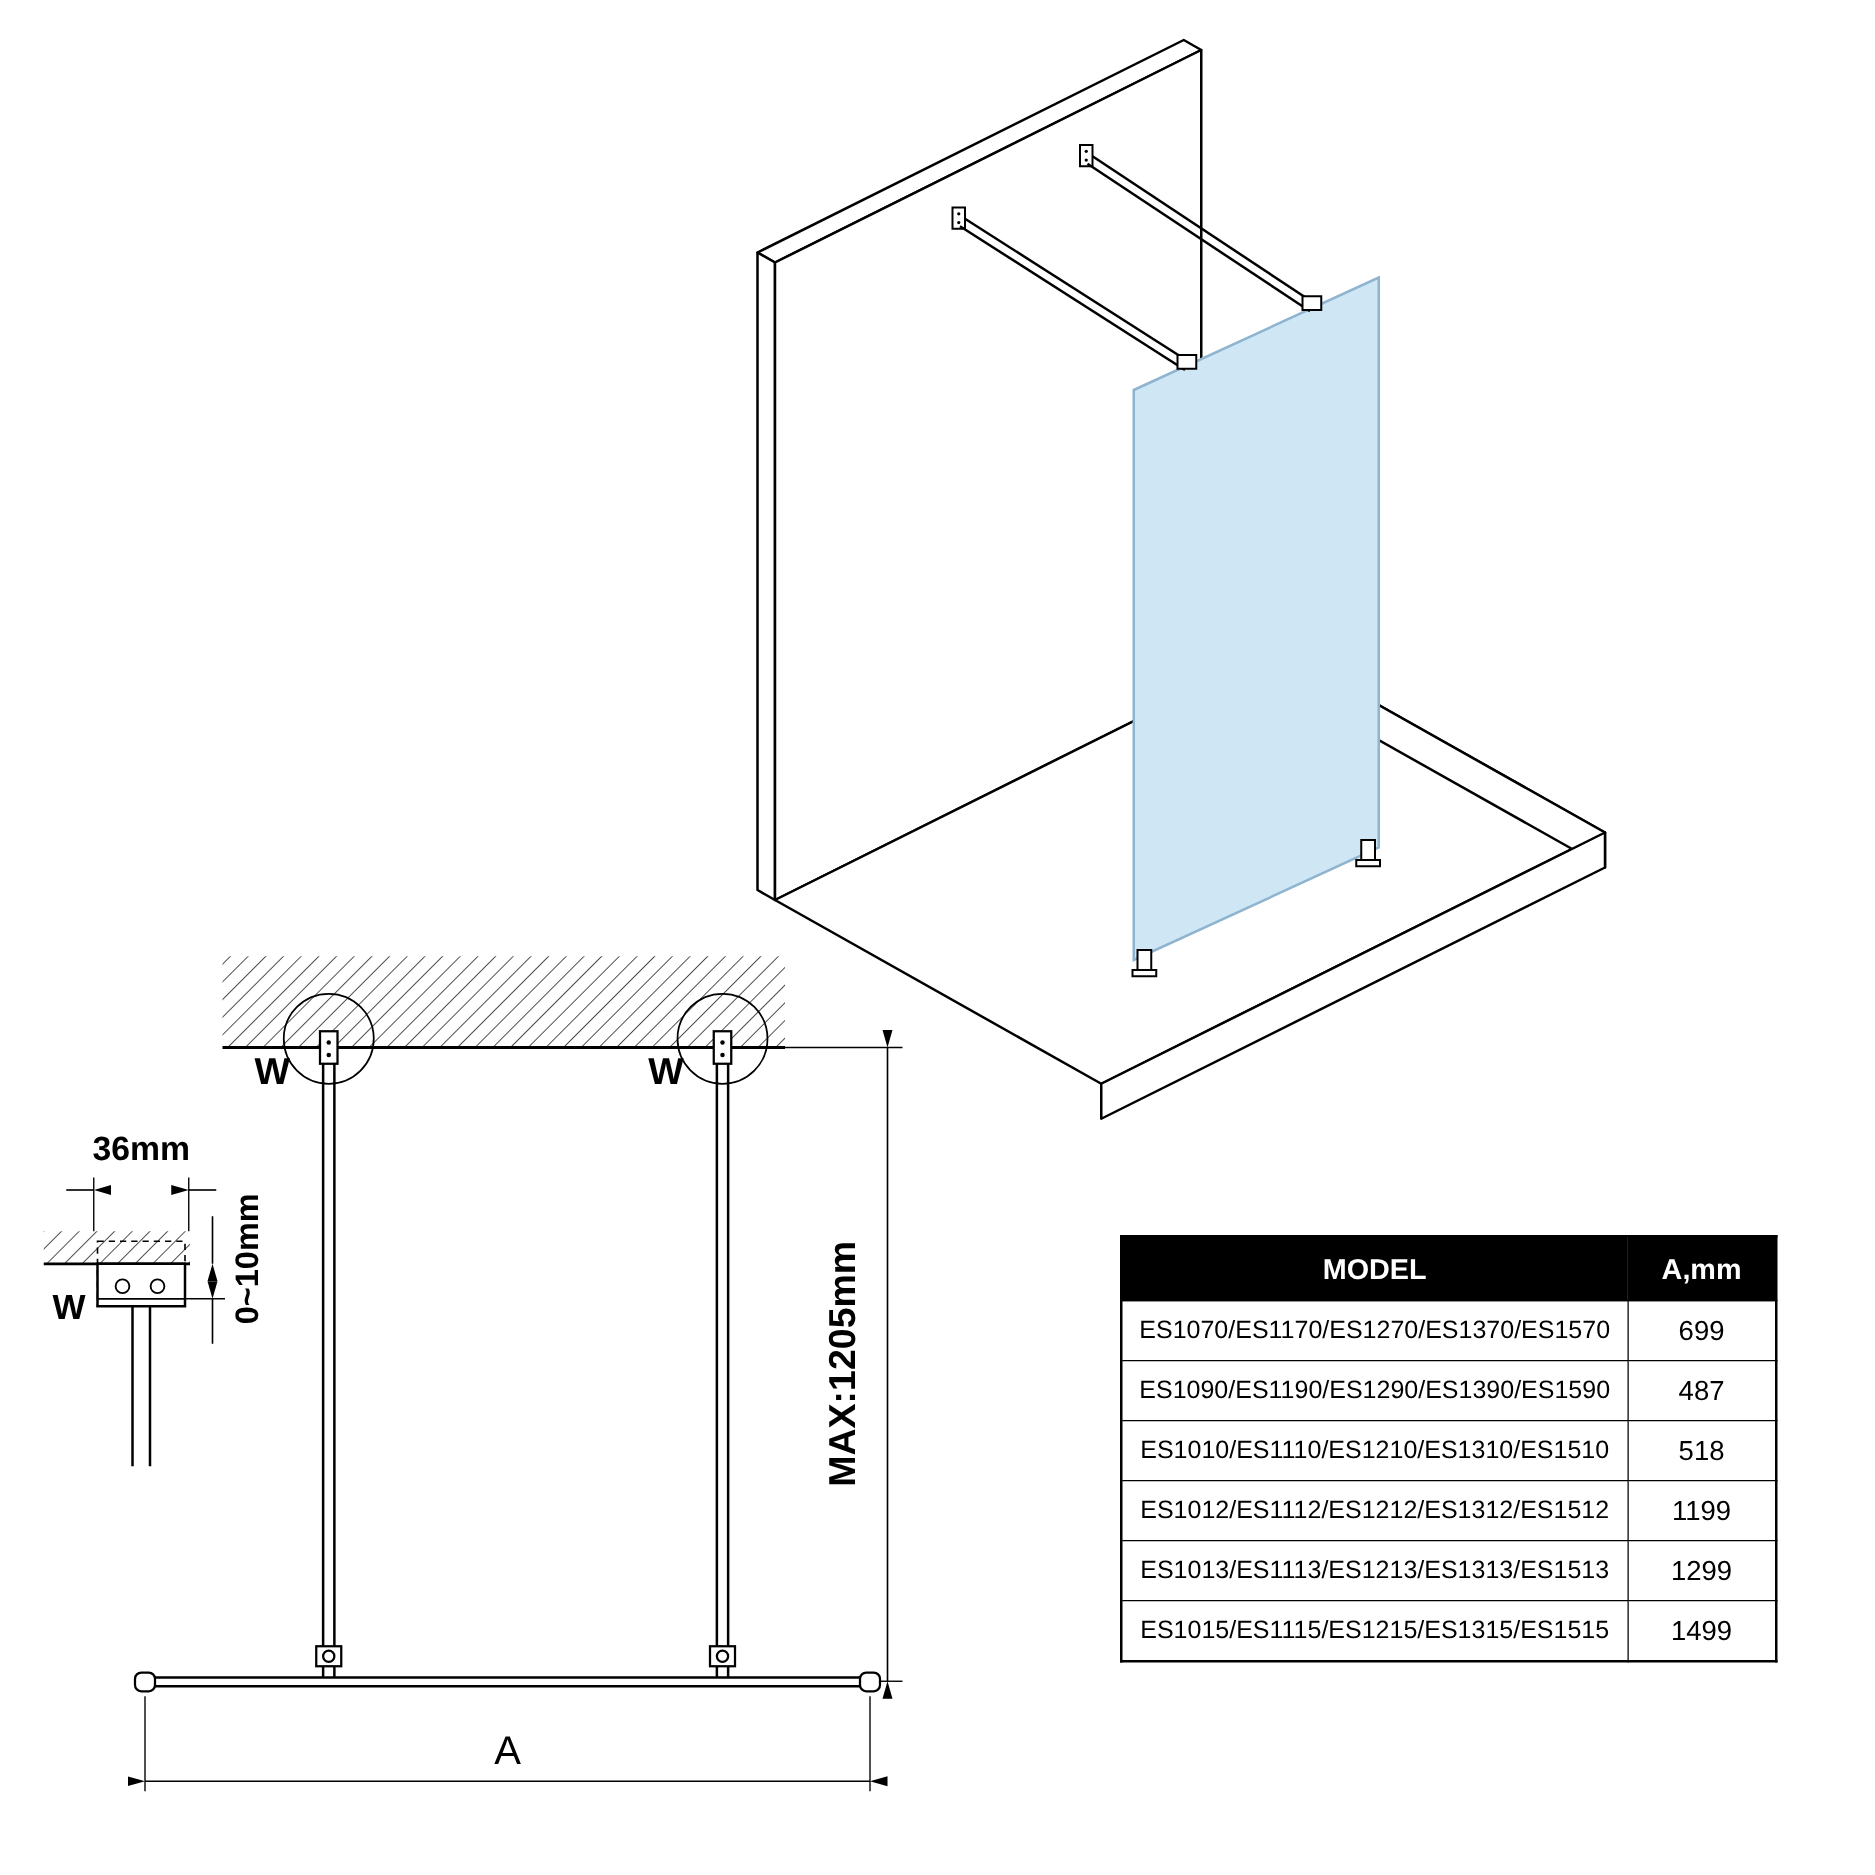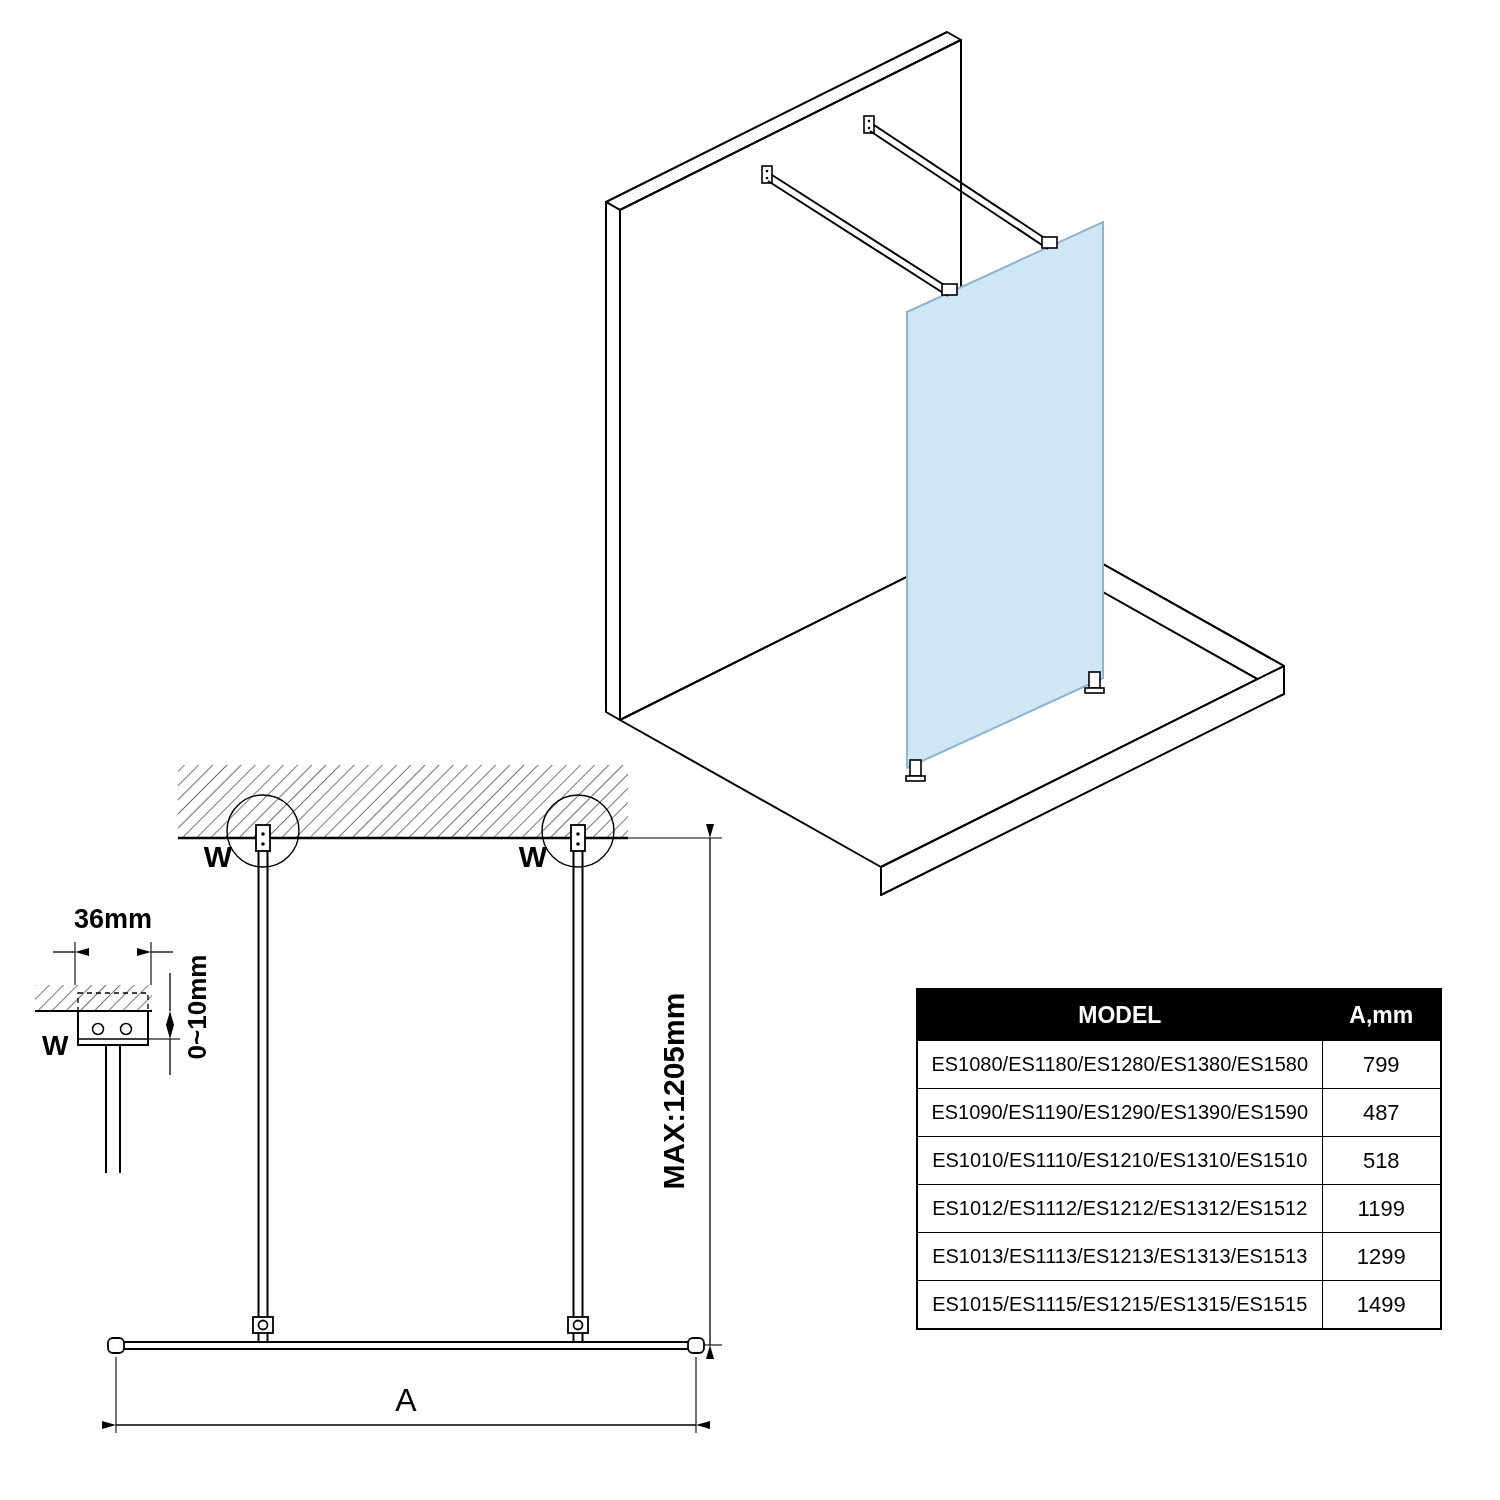--- a/index.html
+++ b/index.html
@@ -1,21 +1,21 @@
 <!DOCTYPE html>
 <html><head>
 <meta charset="utf-8">
 <style>
   html,body{margin:0;padding:0;background:#fff;}
   .page{position:relative;width:1500px;height:1500px;background:#fff;overflow:hidden;
         font-family:"Liberation Sans",sans-serif;color:#000;}
   .abs{position:absolute;}
   svg text{font-family:"Liberation Sans",sans-serif;fill:#000;}
   
-  .spec-table-wrap{position:absolute;left:916px;top:988px;width:524px;}
+  .spec-table-wrap{position:absolute;left:896px;top:988px;width:524px;}
   table.spec{border-collapse:collapse;width:100%;table-layout:fixed;border:2px solid #000;}
   table.spec th,table.spec td{border:1px solid #000;}
   table.spec thead th{background:#000;color:#fff;font-weight:bold;font-size:23px;height:48px;text-align:center;}
   table.spec td{height:45px;text-align:center;font-size:20px;white-space:nowrap;}
   table.spec td.a-cell{font-size:22px;}
 </style>
 </head>
 <body>
 
 <div class="page">
@@ -172,22 +172,22 @@
           <col style="width:119px">
         </colgroup>
       <thead>
         <tr>
           <th>MODEL</th>
           <th>A,mm</th>
         </tr>
       </thead>
       <tbody>
           <tr>
-            <td>ES1080/ES1180/ES1280/ES1380/ES1580</td>
-            <td class="a-cell">799</td>
+            <td>ES1070/ES1170/ES1270/ES1370/ES1570</td>
+            <td class="a-cell">699</td>
           </tr>
           <tr>
             <td>ES1090/ES1190/ES1290/ES1390/ES1590</td>
             <td class="a-cell">487</td>
           </tr>
           <tr>
             <td>ES1010/ES1110/ES1210/ES1310/ES1510</td>
             <td class="a-cell">518</td>
           </tr>
           <tr>

